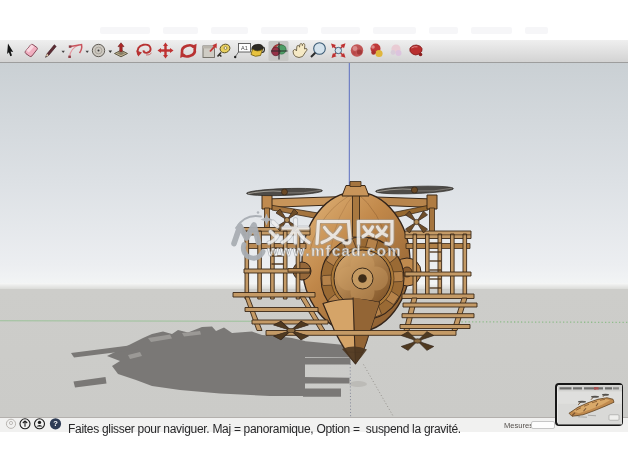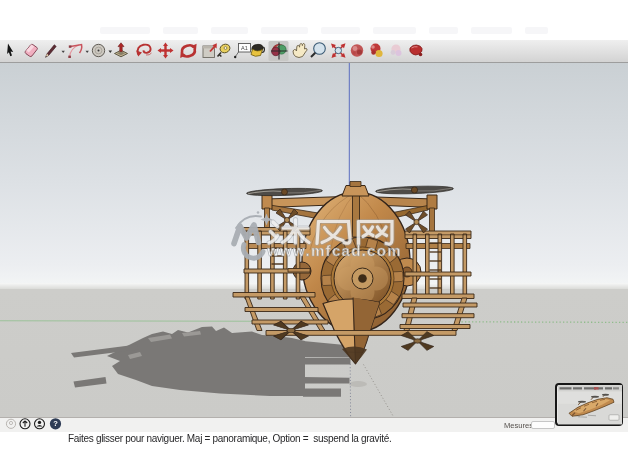--- a/index.html
+++ b/index.html
@@ -1,21 +1,21 @@
 <!DOCTYPE html>
 <html><head>
 <meta charset="utf-8">
 <style>
   html,body{margin:0;padding:0;background:#fff;}
   body{width:628px;height:472px;position:relative;overflow:hidden;font-family:"Liberation Sans",sans-serif;}
   .abs{position:absolute;}
   #toolbar{left:0;top:40px;width:628px;height:22px;background:linear-gradient(#efefef,#d3d3d3);border-bottom:1px solid #9d9d9d;}
   #canvas{left:0;top:63px;width:628px;height:354px;}
   #statusbar{left:0;top:417px;width:628px;height:14px;background:#f1f1f0;border-top:1px solid #b3b0ad;}
-  #sbtext{left:68px;top:433px;font-size:10px;color:#28282a;letter-spacing:-0.3px;}
+  #sbtext{left:68px;top:422px;font-size:12px;color:#28282a;letter-spacing:-0.3px;}
   #mesures{left:504px;top:420.5px;font-size:7.6px;color:#55504c;}
   #mesbox{left:530.5px;top:420.5px;width:22px;height:6.5px;background:#fdfdfd;border:1px solid #c6c6c6;border-radius:2px;}
   #thumb{left:555px;top:382.5px;width:64px;height:39.5px;background:#e8e8e6;border:2.5px solid #171717;border-radius:4px;}
 </style>
 </head>
 <body>
 <svg class="abs" style="left:0;top:0" width="628" height="40" xmlns="http://www.w3.org/2000/svg">
 <g fill="#f6f6f8">
 <rect x="100" y="27" width="50" height="7" rx="2"></rect>
 <rect x="163" y="27" width="35" height="7" rx="2"></rect>

